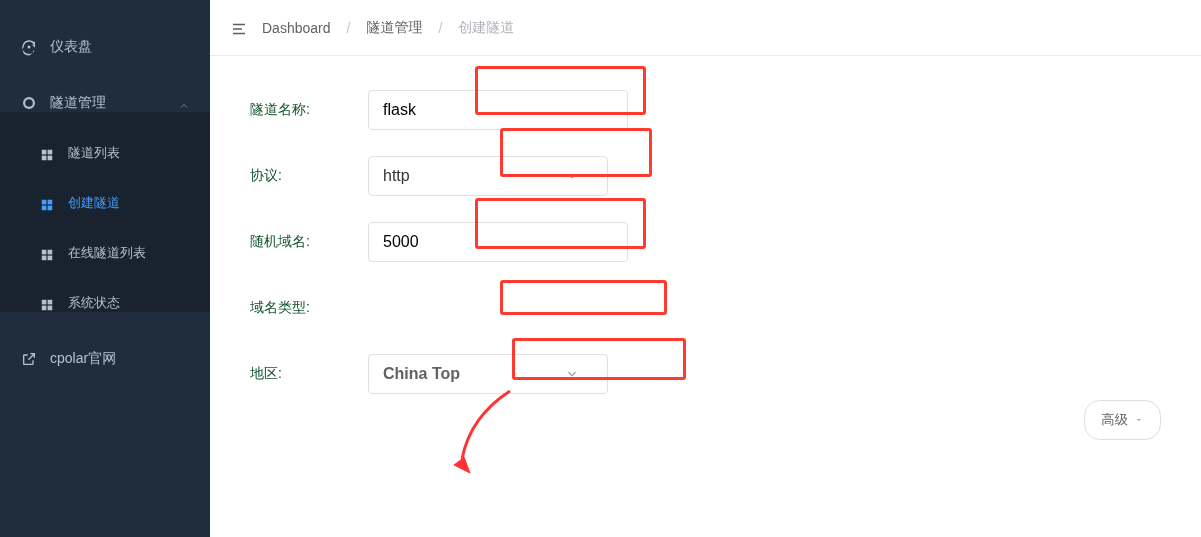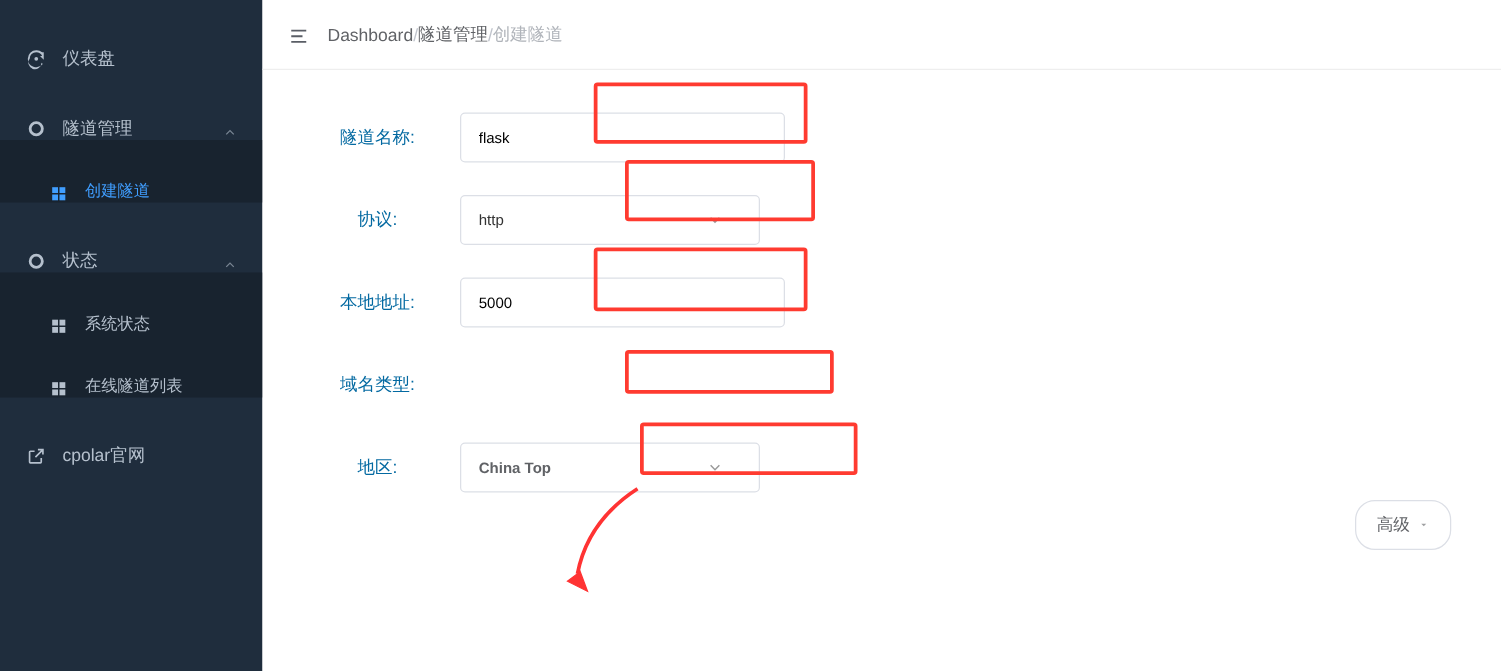--- a/index.html
+++ b/index.html
@@ -14,30 +14,30 @@
     .nav-item .arrow { width: 12px; height: 12px; display: inline-flex; opacity: .6; }
     .nav-sub { background: #18232f; }
     .nav-sub .nav-item { padding-left: 40px; height: 50px; font-size: 13px; }
     .nav-sub .nav-item.active { color: #409eff; }
     .nav-sub .icon { width: 14px; height: 14px; margin-right: 14px; }
 
     
     .main { flex: 1; background: #fff; }
     .topbar { display: flex; align-items: center; height: 56px; padding: 0 20px; border-bottom: 1px solid #eee; gap: 14px; }
     .hamburger { width: 18px; height: 16px; display: inline-flex; cursor: pointer; color: #5a5e66;}
-    .breadcrumb { display: flex; align-items: center; gap: 0; color: #606266; text-align: right; }
+    .breadcrumb { display: flex; align-items: center; gap: 16px; color: #606266; text-align: right; }
     .breadcrumb .sep { color: #c0c4cc; }
     .breadcrumb .muted { color: #b0b4ba; }
 
     
     .form-area { padding: 34px 40px 20px 40px; position: relative; }
     .form-row { display: flex; align-items: center; margin-bottom: 26px; height: 40px; }
-    .form-label { width: 118px; text-align: center; padding-right: 14px; color: #0369a1; }
+    .form-label { width: 118px; text-align: left; padding-right: 14px; color: #14532d; }
     .form-control { position: relative; }
-    .input { height: 40px; border: 1px solid #dcdfe6; border-radius: 4px; padding: 0 14px; font-size: 12px; outline: none; background: #fff; }
+    .input { height: 40px; border: 1px solid #dcdfe6; border-radius: 4px; padding: 0 14px; font-size: 16px; outline: none; background: #fff; }
     .input.w-text { width: 260px; }
     .select { width: 240px; display: flex; align-items: center; justify-content: space-between; padding-right: 28px; cursor: pointer; }
     .select .caret { width: 14px; height: 14px; opacity: .5; }
     .select .value { flex: 1; text-align: left; }
     .select .value.ph { color:#606266;font-weight:bold; }
 
     .highlight { position: absolute; border: 3px solid #ff3b30; border-radius: 3px; pointer-events: none; }
     .hl1 { left: 265px; top: 66px;  width: 171px; height: 49px; }
     .hl2 { left: 290px; top: 128px; width: 152px; height: 49px; }
     .hl3 { left: 265px; top: 198px; width: 171px; height: 51px; }
@@ -82,68 +82,66 @@
           </svg>
       </span>
       <span class="label">隧道管理</span>
       <span class="arrow">
         <svg viewBox="0 0 24 24" width="12" height="12" fill="none" stroke="currentColor" stroke-width="2">
             <path d="M6 15l6-6 6 6"></path>
           </svg>
       </span>
     </div>
     <div class="nav-sub">
+      <div class="nav-item">
+        <span class="icon">
+          <svg viewBox="0 0 24 24" width="14" height="14" fill="currentColor">
+              <rect x="3" y="3" width="8" height="8"></rect>
+              <rect x="13" y="3" width="8" height="8"></rect>
+              <rect x="3" y="13" width="8" height="8"></rect>
+              <rect x="13" y="13" width="8" height="8"></rect>
+            </svg>
+        </span>
+        <span class="label">隧道列表</span>
+      </div>
       <div class="nav-item active">
         <span class="icon">
           <svg viewBox="0 0 24 24" width="14" height="14" fill="currentColor">
               <rect x="3" y="3" width="8" height="8"></rect>
               <rect x="13" y="3" width="8" height="8"></rect>
               <rect x="3" y="13" width="8" height="8"></rect>
               <rect x="13" y="13" width="8" height="8"></rect>
             </svg>
         </span>
         <span class="label">创建隧道</span>
       </div>
     </div>
 
-    <div class="nav-item">
-      <span class="icon">
-        <svg viewBox="0 0 24 24" width="18" height="18" fill="currentColor">
-            <path d="M12 4a8 8 0 108 8 8 8 0 00-8-8zm0 3a5 5 0 11-5 5 5 5 0 015-5z"></path>
-          </svg>
-      </span>
-      <span class="label">状态</span>
-      <span class="arrow">
-        <svg viewBox="0 0 24 24" width="12" height="12" fill="none" stroke="currentColor" stroke-width="2">
-            <path d="M6 15l6-6 6 6"></path>
-          </svg>
-      </span>
-    </div>
     <div class="nav-sub">
       <div class="nav-item">
         <span class="icon">
           <svg viewBox="0 0 24 24" width="14" height="14" fill="currentColor">
               <rect x="3" y="3" width="8" height="8"></rect>
               <rect x="13" y="3" width="8" height="8"></rect>
               <rect x="3" y="13" width="8" height="8"></rect>
               <rect x="13" y="13" width="8" height="8"></rect>
             </svg>
         </span>
+        <span class="label">在线隧道列表</span>
+      </div>
+      <div class="nav-item">
+        <span class="icon">
+          <svg viewBox="0 0 24 24" width="14" height="14" fill="currentColor">
+              <rect x="3" y="3" width="8" height="8"></rect>
+              <rect x="13" y="3" width="8" height="8"></rect>
+              <rect x="3" y="13" width="8" height="8"></rect>
+              <rect x="13" y="13" width="8" height="8"></rect>
+            </svg>
+        </span>
         <span class="label">系统状态</span>
-      </div>
-      <div class="nav-item">
-        <span class="icon">
-          <svg viewBox="0 0 24 24" width="14" height="14" fill="currentColor">
-              <rect x="3" y="3" width="8" height="8"></rect>
-              <rect x="13" y="3" width="8" height="8"></rect>
-              <rect x="3" y="13" width="8" height="8"></rect>
-              <rect x="13" y="13" width="8" height="8"></rect>
-            </svg>
-        </span>
-        <span class="label">在线隧道列表</span>
       </div>
     </div>
 
     <div class="nav-item">
       <span class="icon">
         <svg viewBox="0 0 24 24" width="16" height="16" fill="none" stroke="currentColor" stroke-width="2">
             <path d="M14 4h6v6M20 4l-9 9M18 14v5a1 1 0 01-1 1H5a1 1 0 01-1-1V7a1 1 0 011-1h5"></path>
           </svg>
       </span>
       <span class="label">cpolar官网</span>
@@ -183,21 +181,21 @@
             <span class="caret">
               <svg viewBox="0 0 24 24" width="14" height="14" fill="none" stroke="currentColor" stroke-width="2">
                   <path d="M6 9l6 6 6-6"></path>
                 </svg>
             </span>
           </div>
         </div>
       </div>
 
       <div class="form-row">
-        <label class="form-label">本地地址:</label>
+        <label class="form-label">随机域名:</label>
         <div class="form-control">
           <input class="input w-text" value="5000" style="">
         </div>
       </div>
 
       <div class="form-row" style="margin-top:18px;gap:35px;">
         <label class="form-label">域名类型:</label>
       </div>
 
       <div class="form-row">

